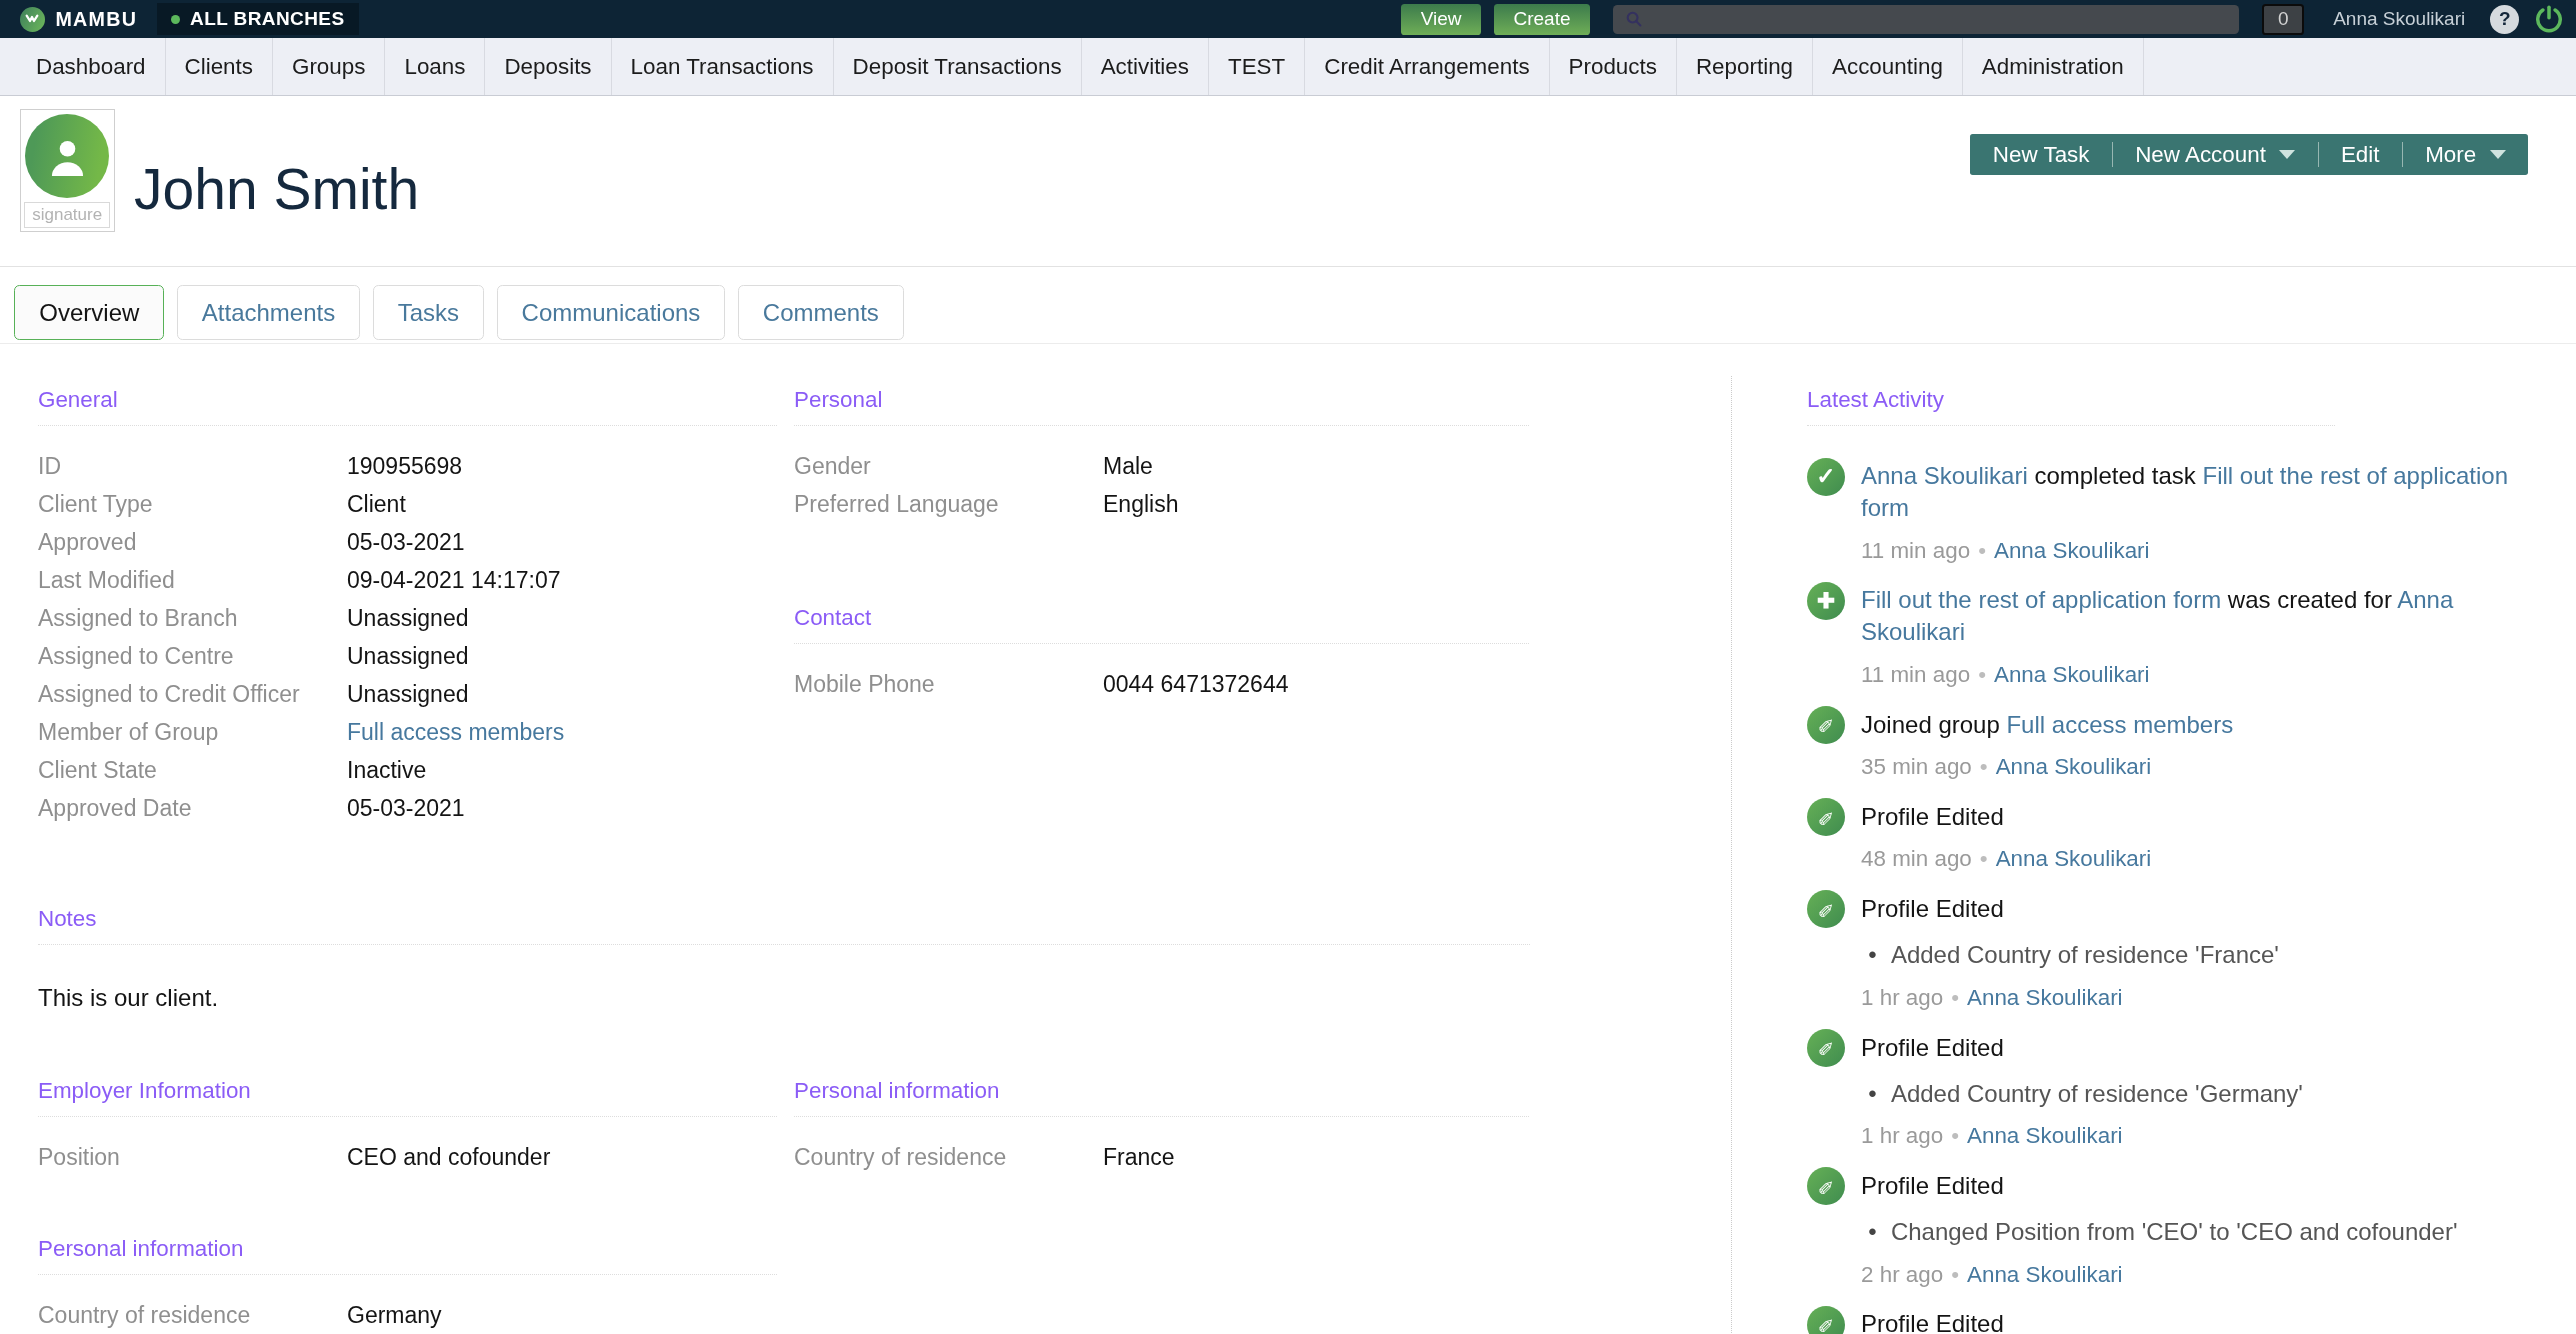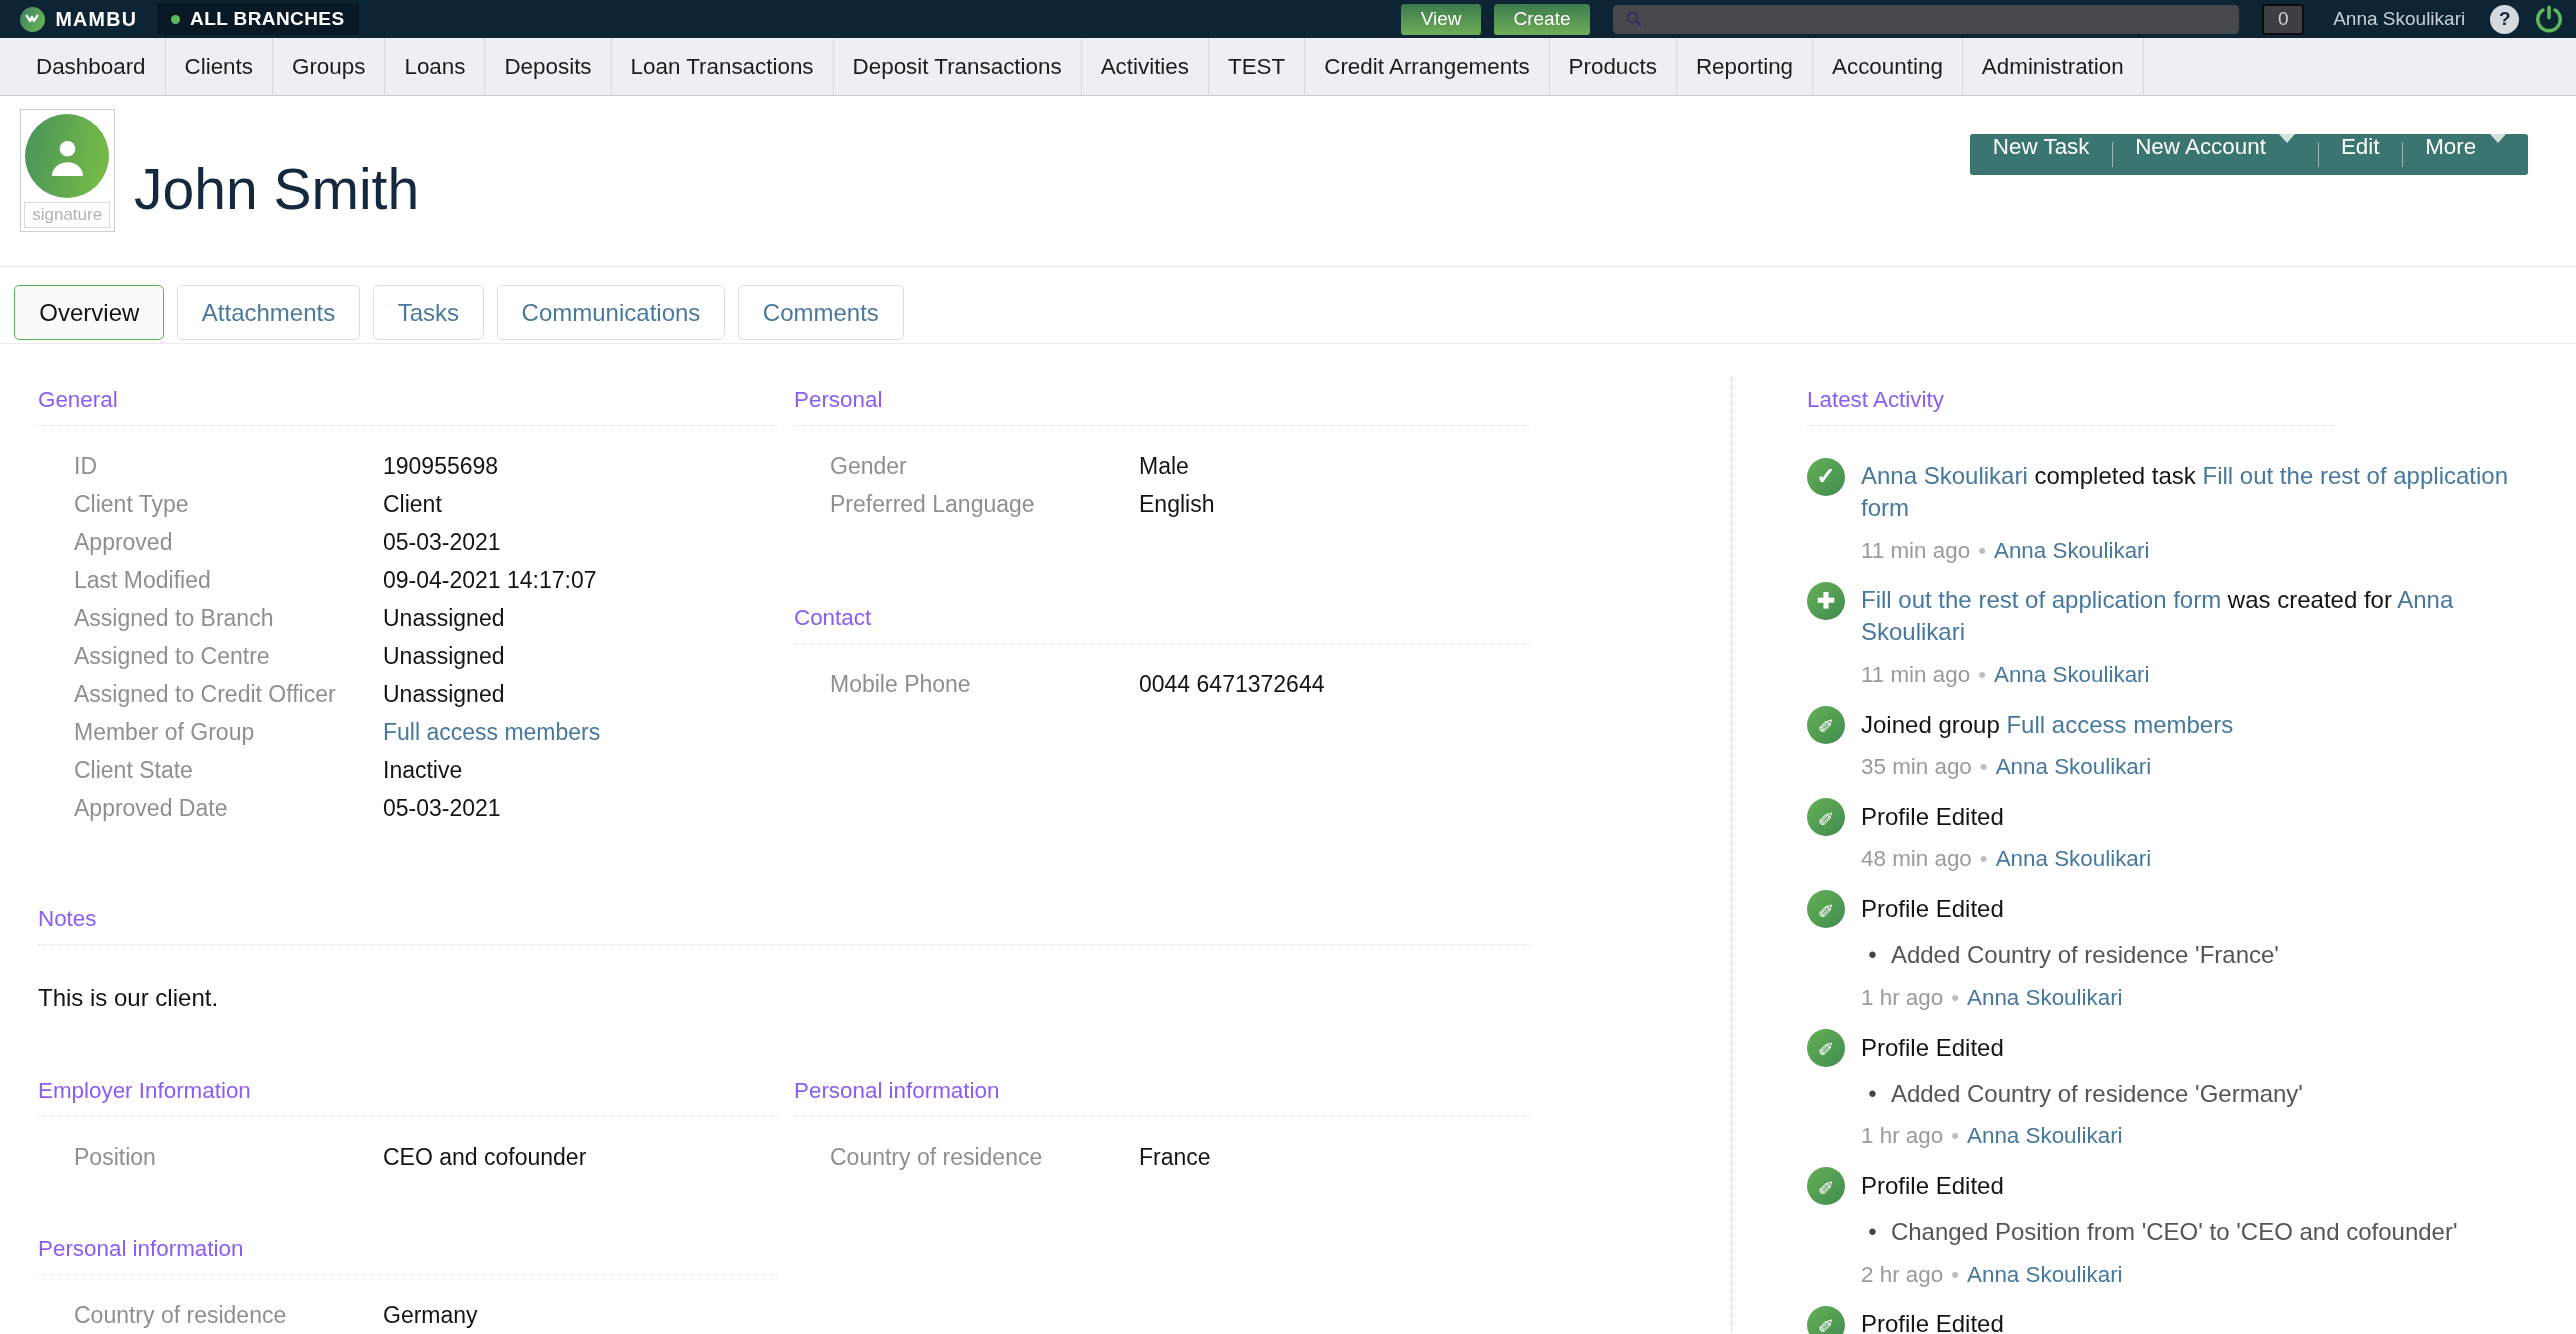--- a/index.html
+++ b/index.html
@@ -29,36 +29,36 @@
   .nav-item{display:flex;align-items:center;padding:0 19px;font-size:22.4px;color:#1c1c1c;border-right:0.9px solid #d8dae1;cursor:pointer;white-space:nowrap;}
 
   
   .header{position:relative;height:170px;border-bottom:0.9px solid #e2e2e2;background:#fff;}
   .avatar-box{position:absolute;left:19.7px;top:12.5px;width:95px;height:123px;border:0.9px solid #cfcfcf;background:#fff;box-sizing:border-box;cursor:pointer;}
   .avatar-circle{width:84px;height:84px;border-radius:50%;margin:4.5px auto 0;background:linear-gradient(100deg,#4e9957 15%,#74b848 85%);display:flex;align-items:center;justify-content:center;}
   .avatar-circle svg{width:55px;height:55px;}
   .signature-strip{position:absolute;left:3.6px;right:3.6px;bottom:2.7px;border:0.9px solid #d9d9d9;text-align:center;font-size:17px;color:#b3b3b3;padding:1.8px 0;background:#fff;}
   .client-name{position:absolute;left:134px;top:60px;font-size:57px;font-weight:400;color:#15293e;margin:0;}
   .action-bar{position:absolute;right:48px;top:38px;display:flex;align-items:center;background:#3a7571;border-radius:2.7px;height:41px;color:#fff;}
-  .action-item{display:flex;align-items:flex-start;padding:0 22.4px;font-size:22.4px;cursor:pointer;height:100%;}
+  .action-item{display:flex;align-items:center;padding:0 22.4px;font-size:22.4px;cursor:pointer;height:100%;}
   .action-sep{width:0.9px;height:25px;background:#97b7b2;}
   .caret{width:0;height:0;border-left:8px solid transparent;border-right:8px solid transparent;border-top:9px solid #cfe3df;margin-left:13.4px;}
 
   
   .tabs-row{padding:18px 0 0 14.3px;height:77px;box-sizing:border-box;border-bottom:0.9px solid #ececec;display:flex;background:#fff;}
   .tab{border:0.9px solid #dcdcdc;border-radius:5.4px;padding:0 24px;height:55px;display:flex;align-items:center;margin-right:12.5px;font-size:24px;color:#49799c;background:#fff;cursor:pointer;box-sizing:border-box;}
   .tab.active{border:1.8px solid #57b157;color:#141414;background:#fbfbfb;}
 
   
   .content{position:relative;height:993px;background:#fff;}
   .section{position:absolute;}
   .section-heading{font-size:22.4px;color:#8b5cf6;padding-bottom:11.6px;border-bottom:1.8px dotted #ddd;}
   .rows{margin-top:21.5px;}
   .field-row{display:flex;height:38px;align-items:center;}
-  .f-label{width:309px;color:#8f8f8f;font-size:23px;flex-shrink:0;margin-left:36px;}
+  .f-label{width:309px;color:#8f8f8f;font-size:23px;flex-shrink:0;}
   .f-value{font-size:23px;color:#141414;}
   .link{color:#46789e;cursor:pointer;}
   .notes-text{font-size:24px;color:#141414;margin-top:39px;}
   .v-divider{position:absolute;left:1731px;top:32px;height:961px;border-left:1.8px dotted #cbcbcb;}
 
   .sec-general{left:38px;top:43px;width:739px;}
   .sec-personal{left:794px;top:43px;width:735px;}
   .sec-contact{left:794px;top:261px;width:735px;}
   .sec-notes{left:38px;top:562px;width:1492px;}
   .sec-employer{left:38px;top:734px;width:739px;}

